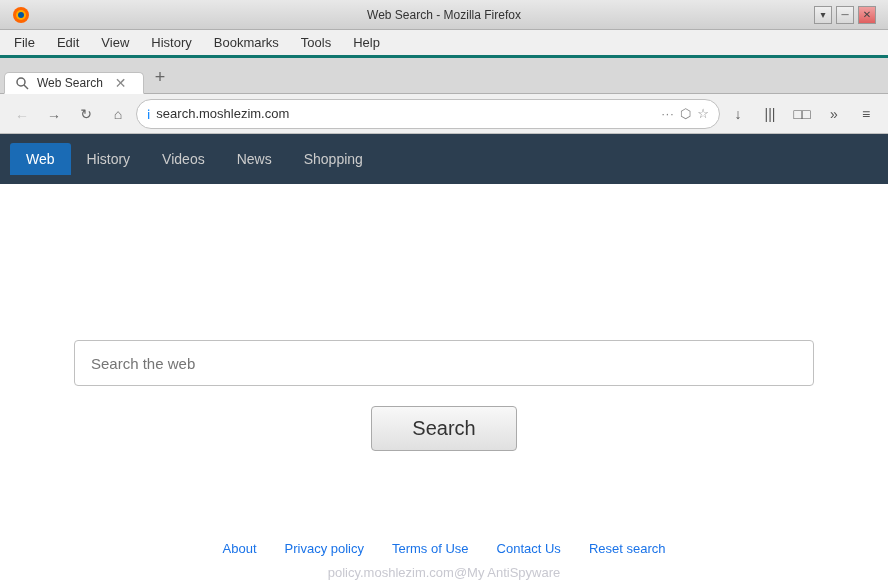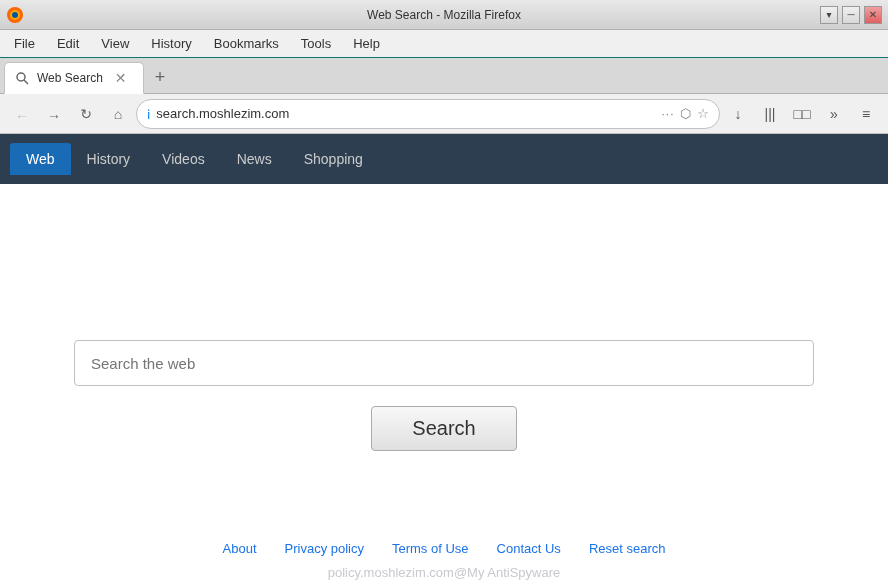--- a/index.html
+++ b/index.html
@@ -5,21 +5,21 @@
     * { margin: 0; padding: 0; box-sizing: border-box; }
     body { width: 888px; height: 584px; font-family: Arial, sans-serif; background: #fff; overflow: hidden; }
 
     
     .title-bar {
       background: linear-gradient(to bottom, #e8e8e8, #d0d0d0);
       height: 30px;
       display: flex;
       align-items: center;
       justify-content: space-between;
-      padding: 0 6px;
+      padding: 0 12px;
       border-bottom: 1px solid #b0b0b0;
     }
     .title-bar-left { display: flex; align-items: center; gap: 6px; }
     .firefox-icon { width: 18px; height: 18px; }
     .title-text { font-size: 12px; color: #333; flex: 1; text-align: center; position: absolute; left: 0; right: 0; pointer-events: none; }
     .window-controls { display: flex; gap: 4px; }
     .win-btn {
       width: 18px; height: 18px; border: 1px solid #999;
       background: linear-gradient(to bottom, #f0f0f0, #d8d8d8);
       cursor: pointer; display: flex; align-items: center; justify-content: center;
@@ -27,21 +27,21 @@
     }
     .win-btn.close { background: linear-gradient(to bottom, #f0a0a0, #e06060); }
 
     
     .menu-bar {
       background: #f0f0f0;
       height: 28px;
       display: flex;
       align-items: center;
       padding: 0 4px;
-      border-bottom: 1px solid #0f766e;
+      border-bottom: 3px solid #0f766e;
       gap: 2px;
     }
     .menu-item {
       padding: 4px 10px;
       font-size: 13px;
       color: #333;
       cursor: pointer;
       border-radius: 3px;
     }
 
@@ -53,21 +53,21 @@
       align-items: flex-end;
       padding: 0 4px;
       border-bottom: 1px solid #b0b0b0;
       gap: 2px;
     }
     .tab {
       background: #f5f5f5;
       border: 1px solid #c0c0c0;
       border-bottom: none;
       border-radius: 5px 5px 0 0;
-      height: 32px;
+      height: 22px;
       display: flex;
       align-items: center;
       padding: 0 10px;
       gap: 8px;
       font-size: 12px;
       color: #333;
       cursor: pointer;
       min-width: 140px;
     }
     .tab.active { background: #fff; border-bottom: 1px solid #fff; margin-bottom: -1px; }

